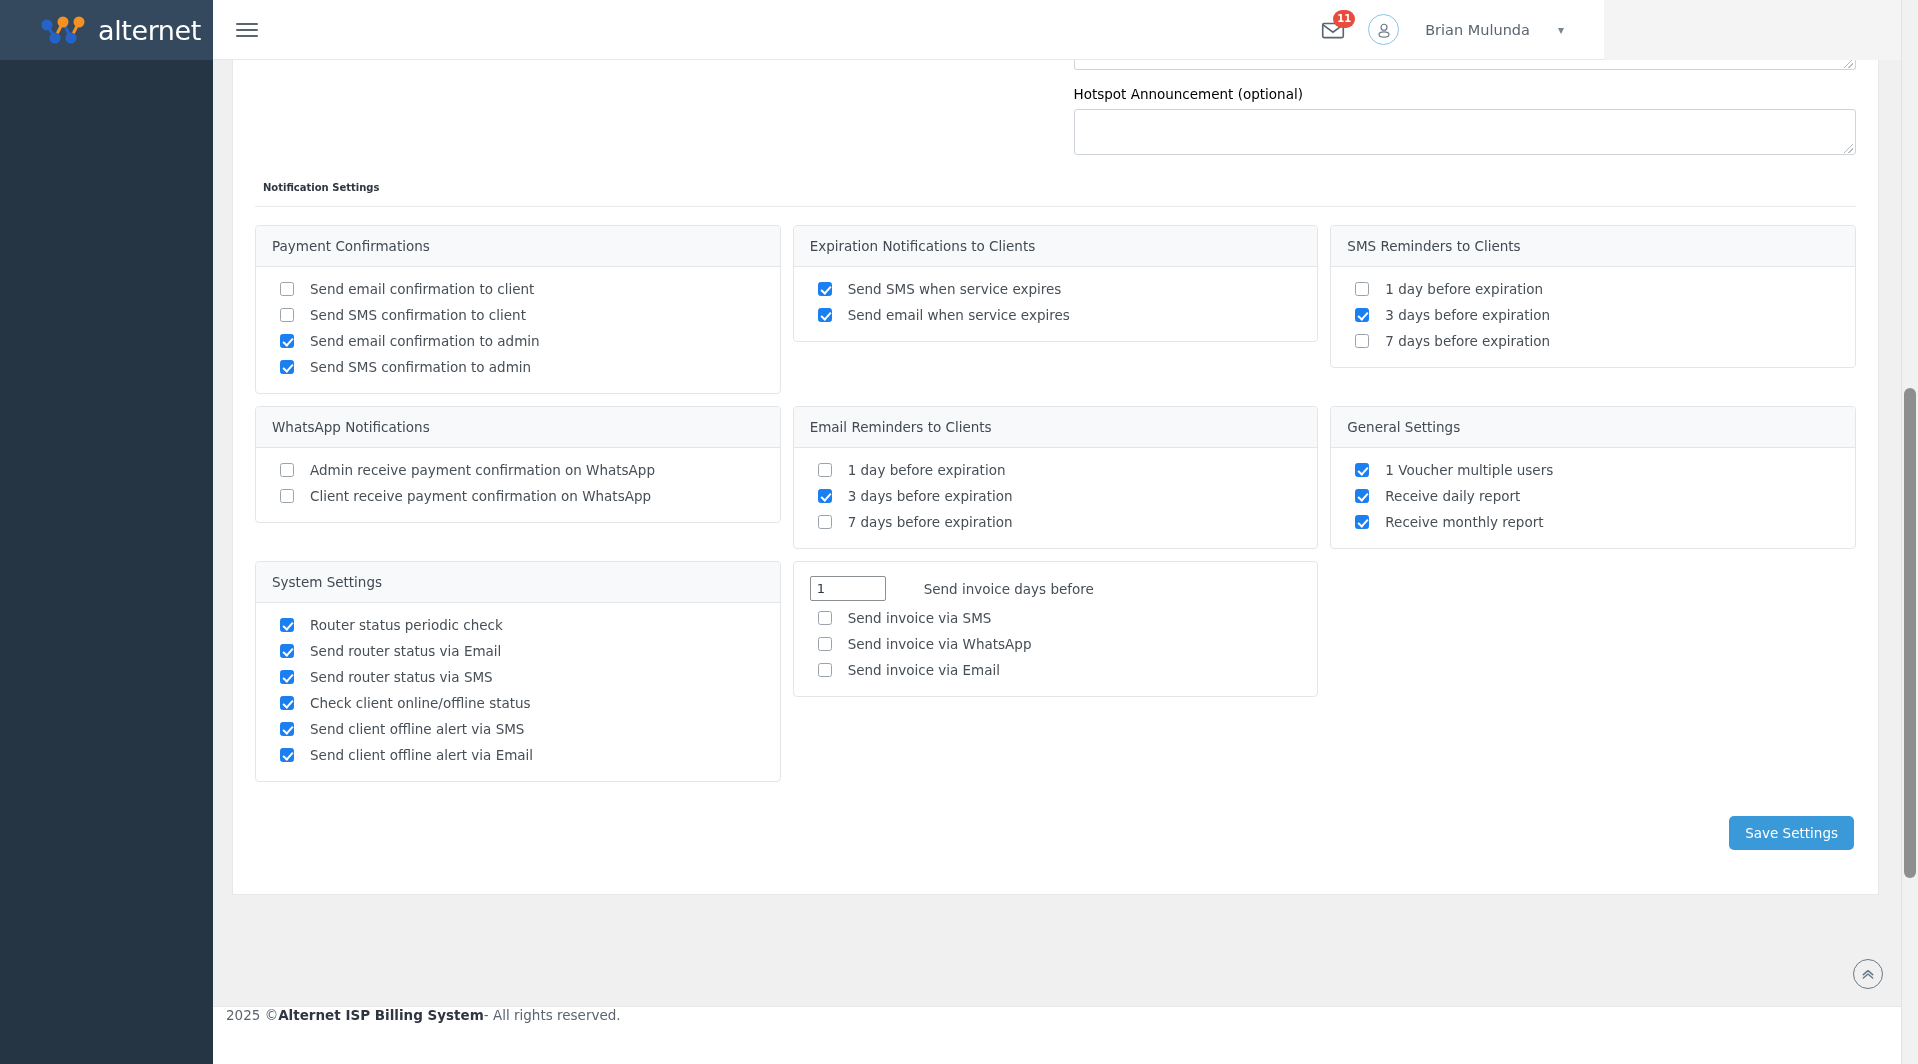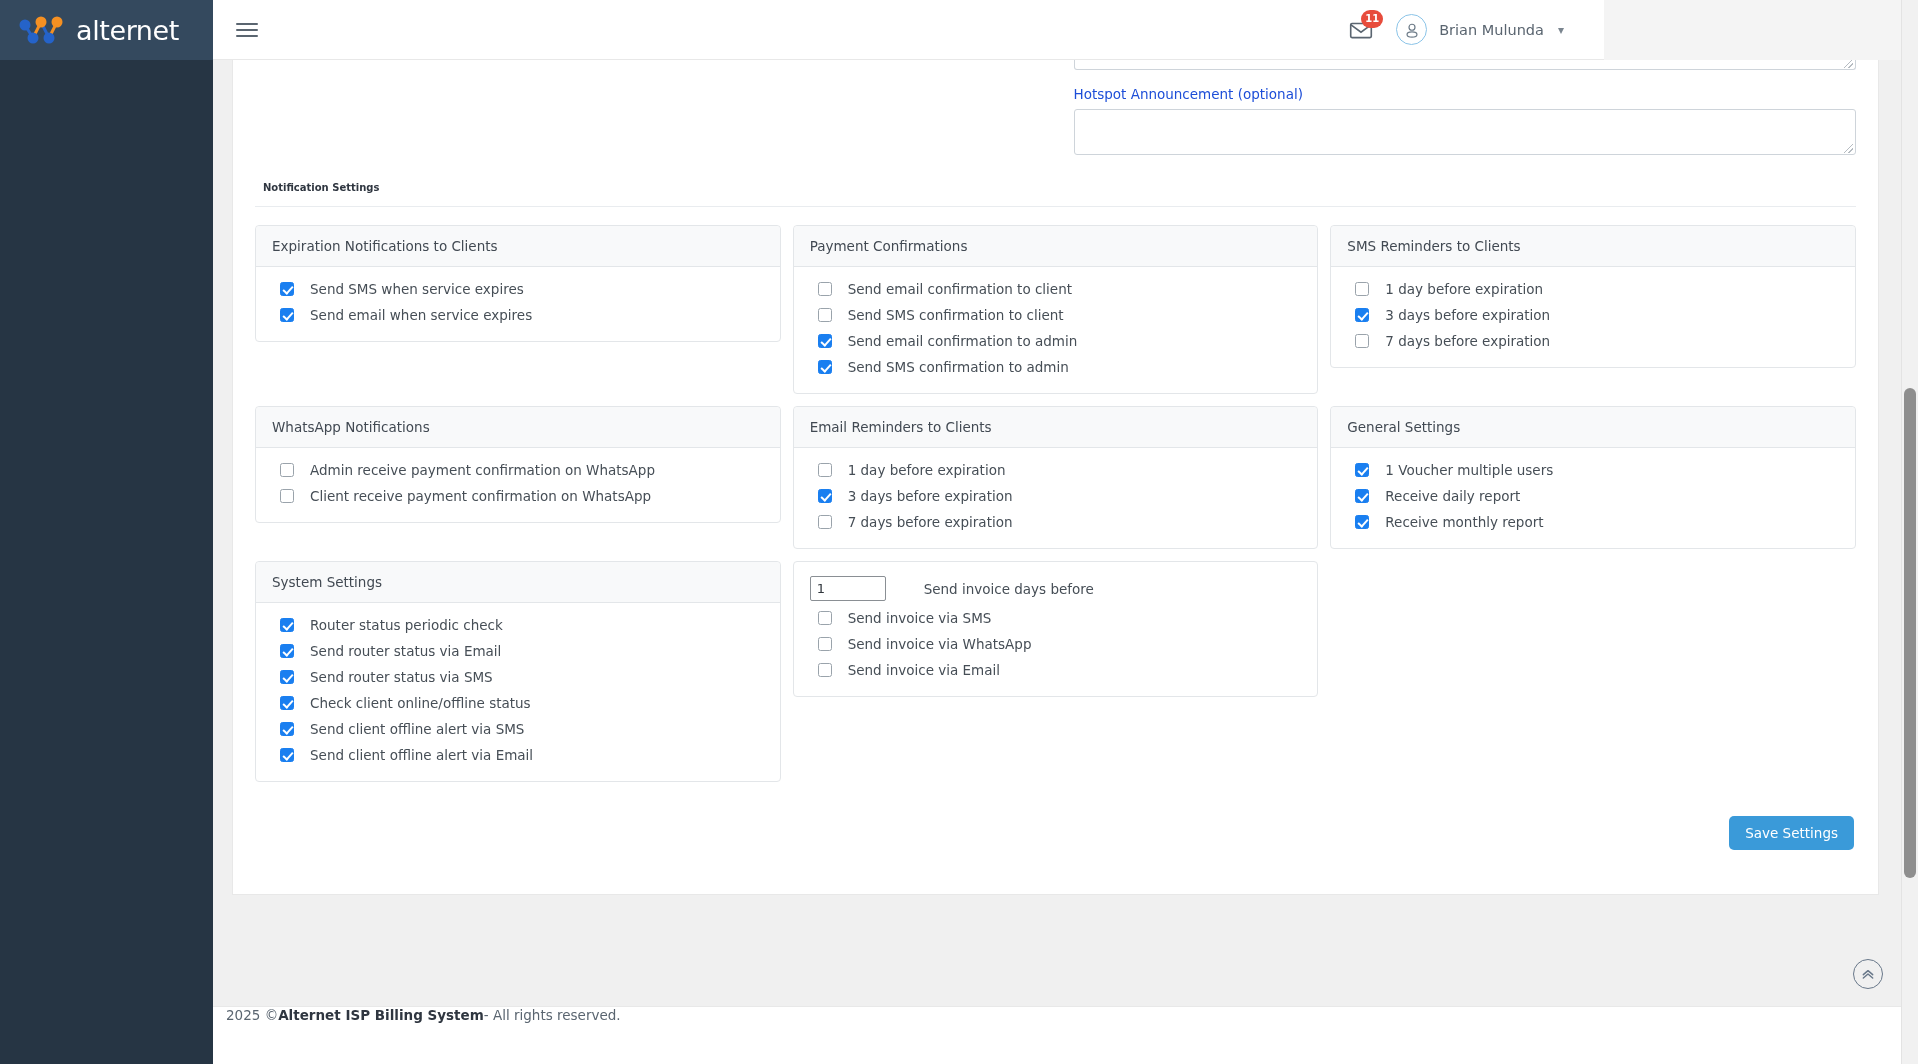--- a/index.html
+++ b/index.html
@@ -20,21 +20,21 @@
   
   .sidebar {
     position: absolute; left: 0; top: 0;
     width: 213px; height: 1064px;
     background: #263544;
   }
   .sidebar-brand {
     height: 60px; width: 252px;
     background: #34495e;
     display: flex; align-items: center;
-    padding-left: 16px;
+    padding-left: 38px;
   }
   .brand-logo { display: flex; align-items: center; gap: 6px; }
   .brand-mark { width: 52px; height: 34px; display:block; }
   .brand-text {
     color: #ffffff;
     font-size: 27px;
     letter-spacing: -0.4px;
     font-weight: 400;
     line-height: 1;
     margin-left: 2px;
@@ -67,21 +67,21 @@
   .badge {
     position: absolute; top: -7px; right: -9px;
     background: #e74c3c; color: #fff;
     font-size: 10px; font-weight: 700;
     min-width: 18px; height: 18px;
     border-radius: 9px;
     display: flex; align-items: center; justify-content: center;
     padding: 0 4px;
     line-height: 1;
   }
-  .user-box { display: flex; align-items: center; gap: 12px; cursor: pointer; }
+  .user-box { display: flex; align-items: center; gap: 26px; cursor: pointer; }
   .avatar {
     width: 31px; height: 31px; border-radius: 50%;
     border: 1.6px solid #8bc4e8;
     display: flex; align-items: center; justify-content: center;
     color: #6d7b88;
   }
   .user-name { font-size: 14.5px; color: #5a6570; }
   .chev { font-size: 12px; color: #7a858f; margin-left: 2px; }
 
   
@@ -117,21 +117,21 @@
     position: relative;
   }
   .cut-textarea::after {
     content: ""; position: absolute; right: 2px; bottom: 1px;
     width: 9px; height: 9px;
     background:
       linear-gradient(135deg, transparent 45%, #b6bcc2 45%, #b6bcc2 55%, transparent 55%),
       linear-gradient(135deg, transparent 70%, #b6bcc2 70%, #b6bcc2 80%, transparent 80%);
   }
   .field-label {
-    font-size: 13.5px; color: #1d4ed8;
+    font-size: 13.5px; color: #000000;
     margin: 16px 0 7px 0; display: block;
   }
   .textarea-box {
     width: 100%; height: 46px;
     border: 1px solid #ced4da; border-radius: 3px;
     background: #fff; position: relative;
   }
   .textarea-box::after {
     content: ""; position: absolute; right: 2px; bottom: 1px;
     width: 9px; height: 9px;
@@ -342,52 +342,52 @@
           <div class="textarea-box"></div>
         </div>
       </div>
 
       <div class="section-title">Notification Settings</div>
       <div class="section-rule"></div>
 
       <div class="grid">
           <div class="col">
             <div class="card">
+              <div class="card-head">Payment Confirmations</div>
+              <div class="card-body">
+                <div class="check-row">
+                  <span class="cb"></span>
+                  <span class="cb-label">Send email confirmation to client</span>
+                </div>
+                <div class="check-row">
+                  <span class="cb"></span>
+                  <span class="cb-label">Send SMS confirmation to client</span>
+                </div>
+                <div class="check-row">
+                  <span class="cb on"></span>
+                  <span class="cb-label">Send email confirmation to admin</span>
+                </div>
+                <div class="check-row">
+                  <span class="cb on"></span>
+                  <span class="cb-label">Send SMS confirmation to admin</span>
+                </div>
+              </div>
+            </div>
+          </div>
+          <div class="col">
+            <div class="card">
               <div class="card-head">Expiration Notifications to Clients</div>
               <div class="card-body">
                 <div class="check-row">
                   <span class="cb on"></span>
                   <span class="cb-label">Send SMS when service expires</span>
                 </div>
                 <div class="check-row">
                   <span class="cb on"></span>
                   <span class="cb-label">Send email when service expires</span>
-                </div>
-              </div>
-            </div>
-          </div>
-          <div class="col">
-            <div class="card">
-              <div class="card-head">Payment Confirmations</div>
-              <div class="card-body">
-                <div class="check-row">
-                  <span class="cb"></span>
-                  <span class="cb-label">Send email confirmation to client</span>
-                </div>
-                <div class="check-row">
-                  <span class="cb"></span>
-                  <span class="cb-label">Send SMS confirmation to client</span>
-                </div>
-                <div class="check-row">
-                  <span class="cb on"></span>
-                  <span class="cb-label">Send email confirmation to admin</span>
-                </div>
-                <div class="check-row">
-                  <span class="cb on"></span>
-                  <span class="cb-label">Send SMS confirmation to admin</span>
                 </div>
               </div>
             </div>
           </div>
           <div class="col">
             <div class="card">
               <div class="card-head">SMS Reminders to Clients</div>
               <div class="card-body">
                 <div class="check-row">
                   <span class="cb"></span>

